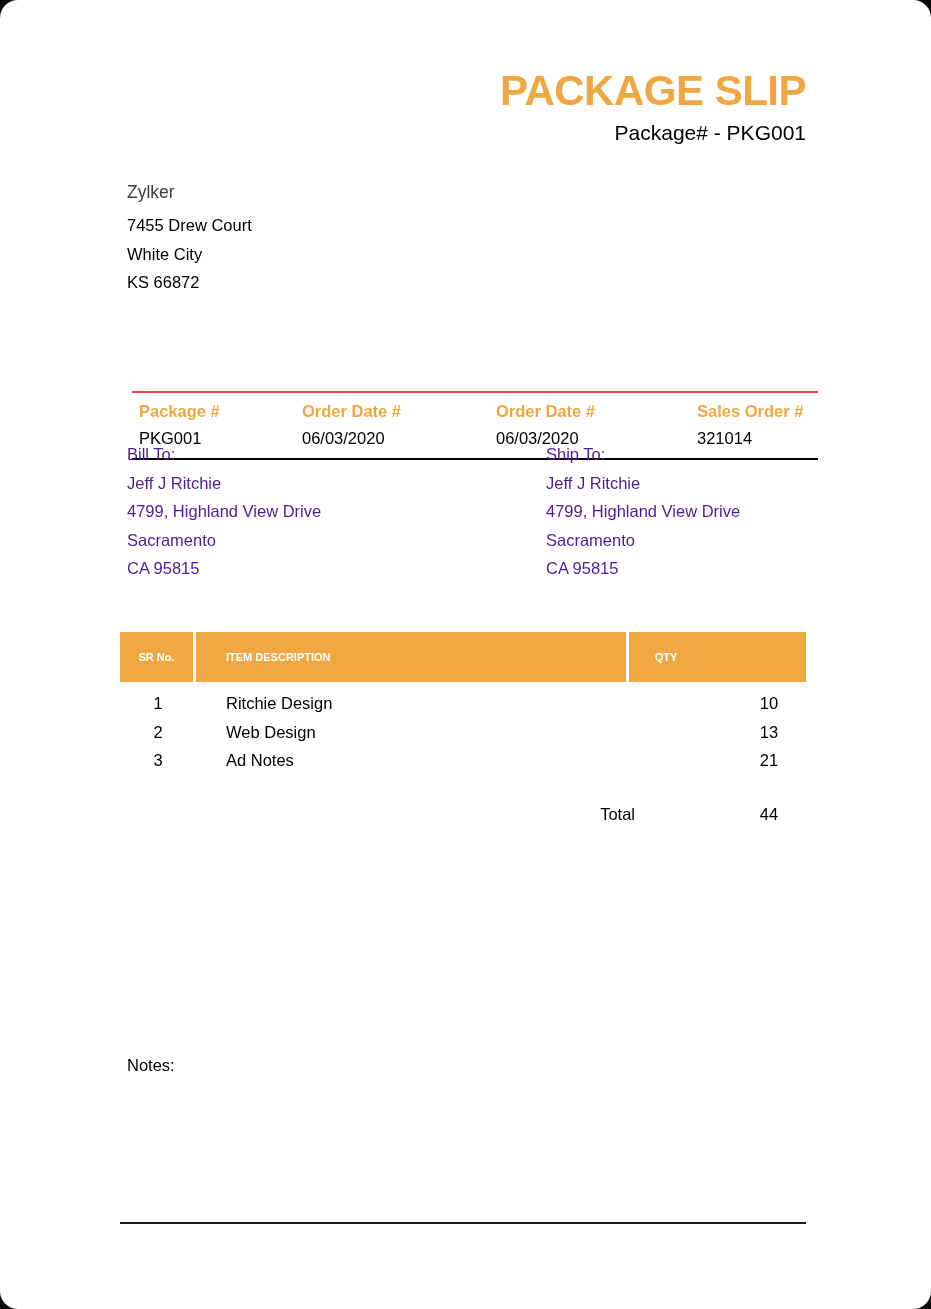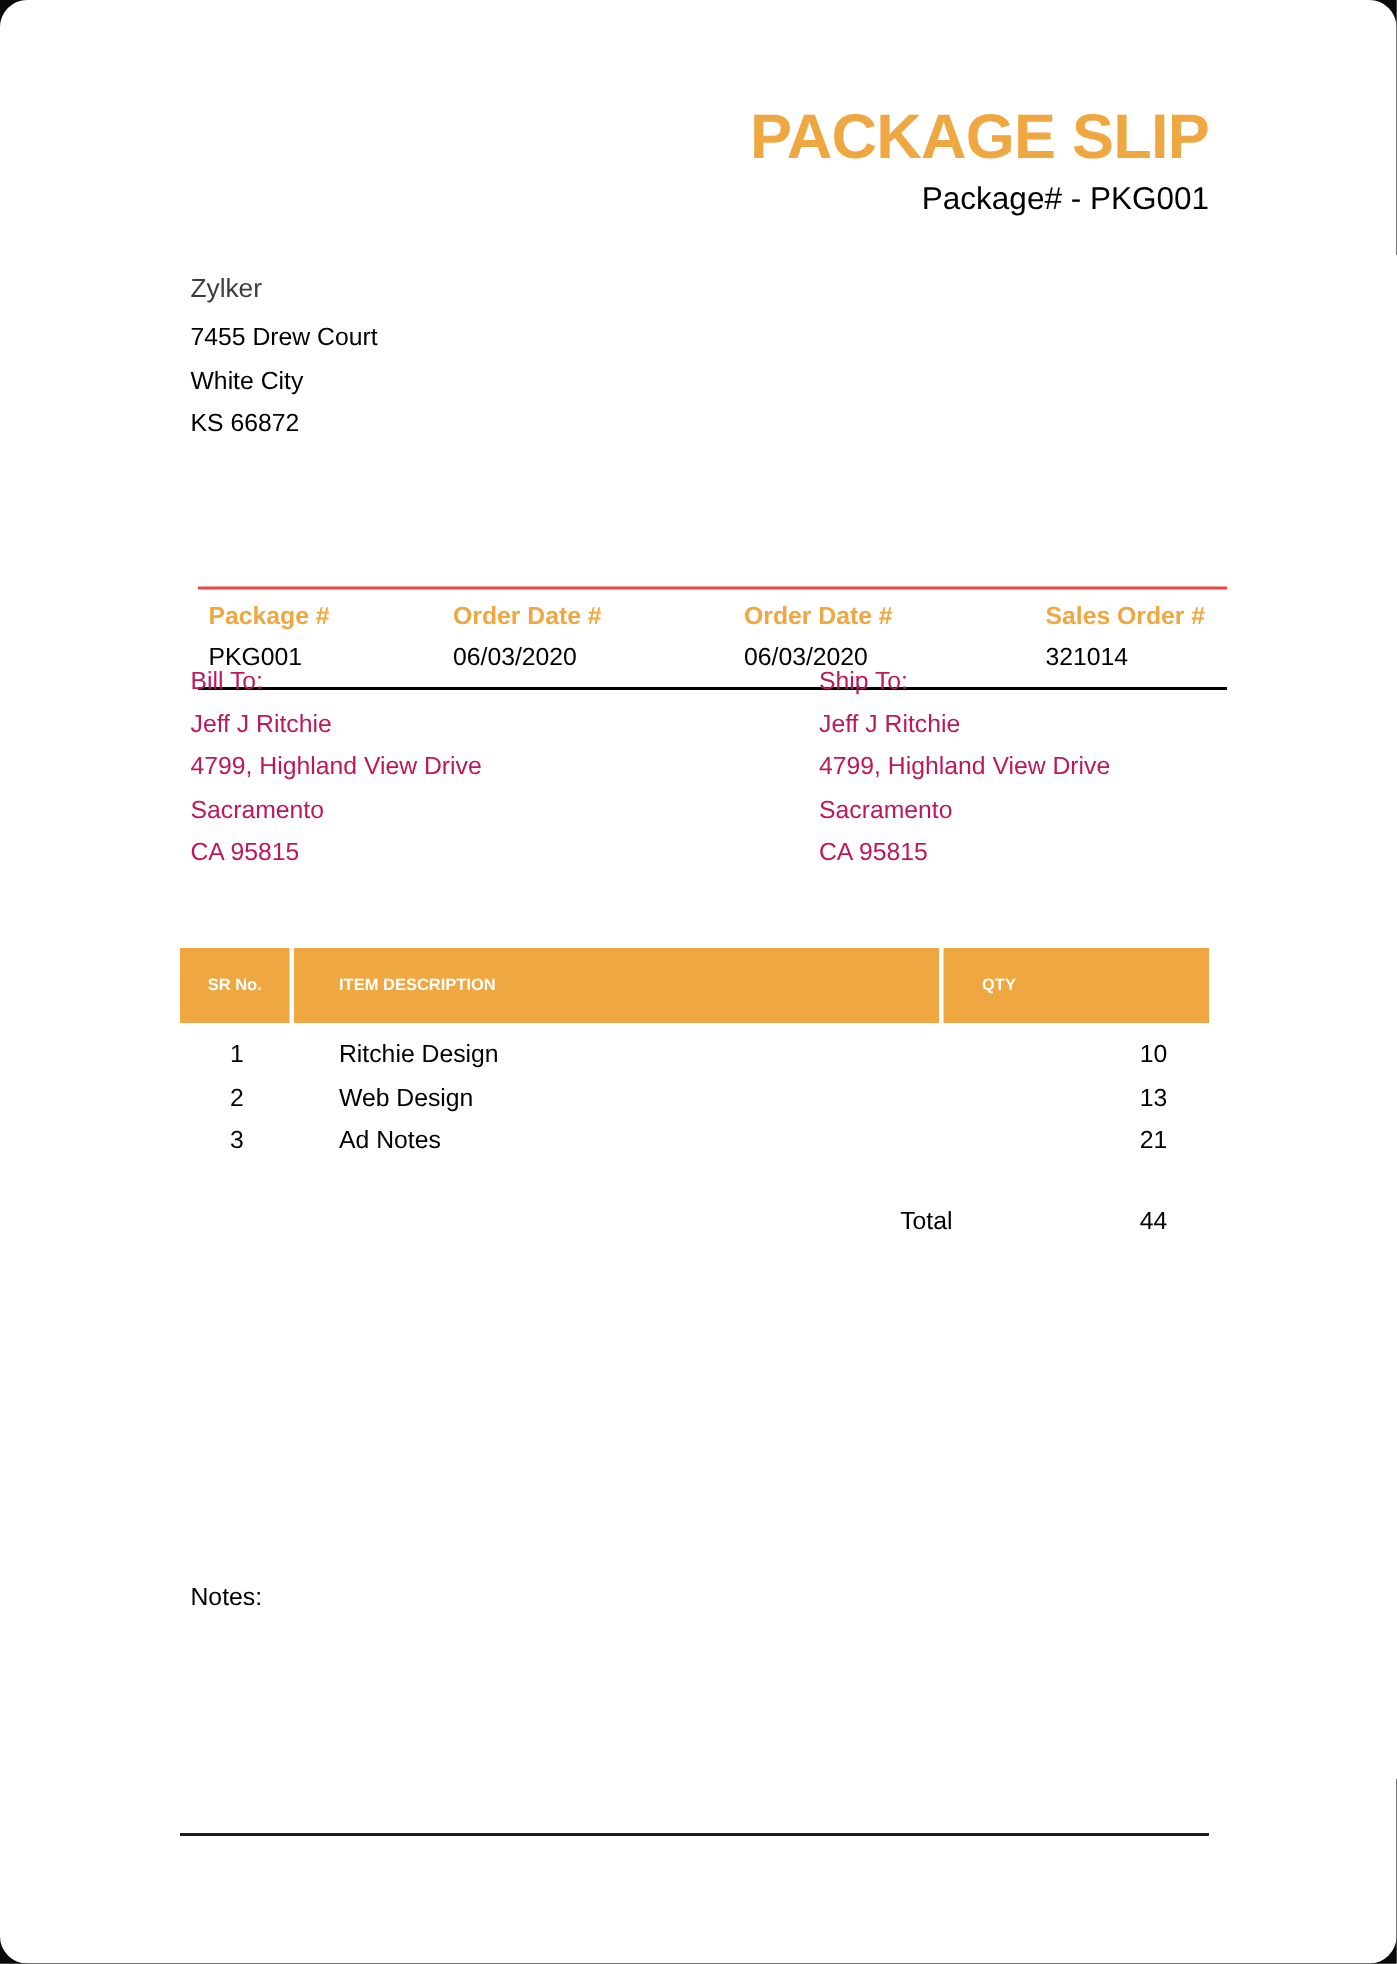--- a/index.html
+++ b/index.html
@@ -56,21 +56,21 @@
   }
   .info-row > div:first-child { padding-left: 7px; }
   .info-head { color: var(--accent); font-weight: bold; font-size: 16.5px; }
   .info-val { color: #000000; font-size: 16.5px; }
 
   
   .addresses { position: absolute; top: 440px; left: 0; width: 686px; }
   .addr-block { position: absolute; top: 0; }
   .addr-bill { left: 7px; }
   .addr-ship { left: 426px; }
-  .addr-label, .addr-line { color: #be185d; font-size: 16.5px; line-height: 28.5px; }
+  .addr-label, .addr-line { color: #4c1d95; font-size: 16.5px; line-height: 28.5px; }
 
   
   .items { position: absolute; top: 632px; left: 0; width: 686px; }
   .items-head {
     display: flex; height: 50px;
     background: var(--accent);
     color: #ffffff; font-weight: bold; font-size: 11px;
   }
   .col-sr  { width: 76px;  text-align: center; flex: none; }
   .col-desc{ width: 536px; padding-left: 30px; text-align: left; flex: none; }

